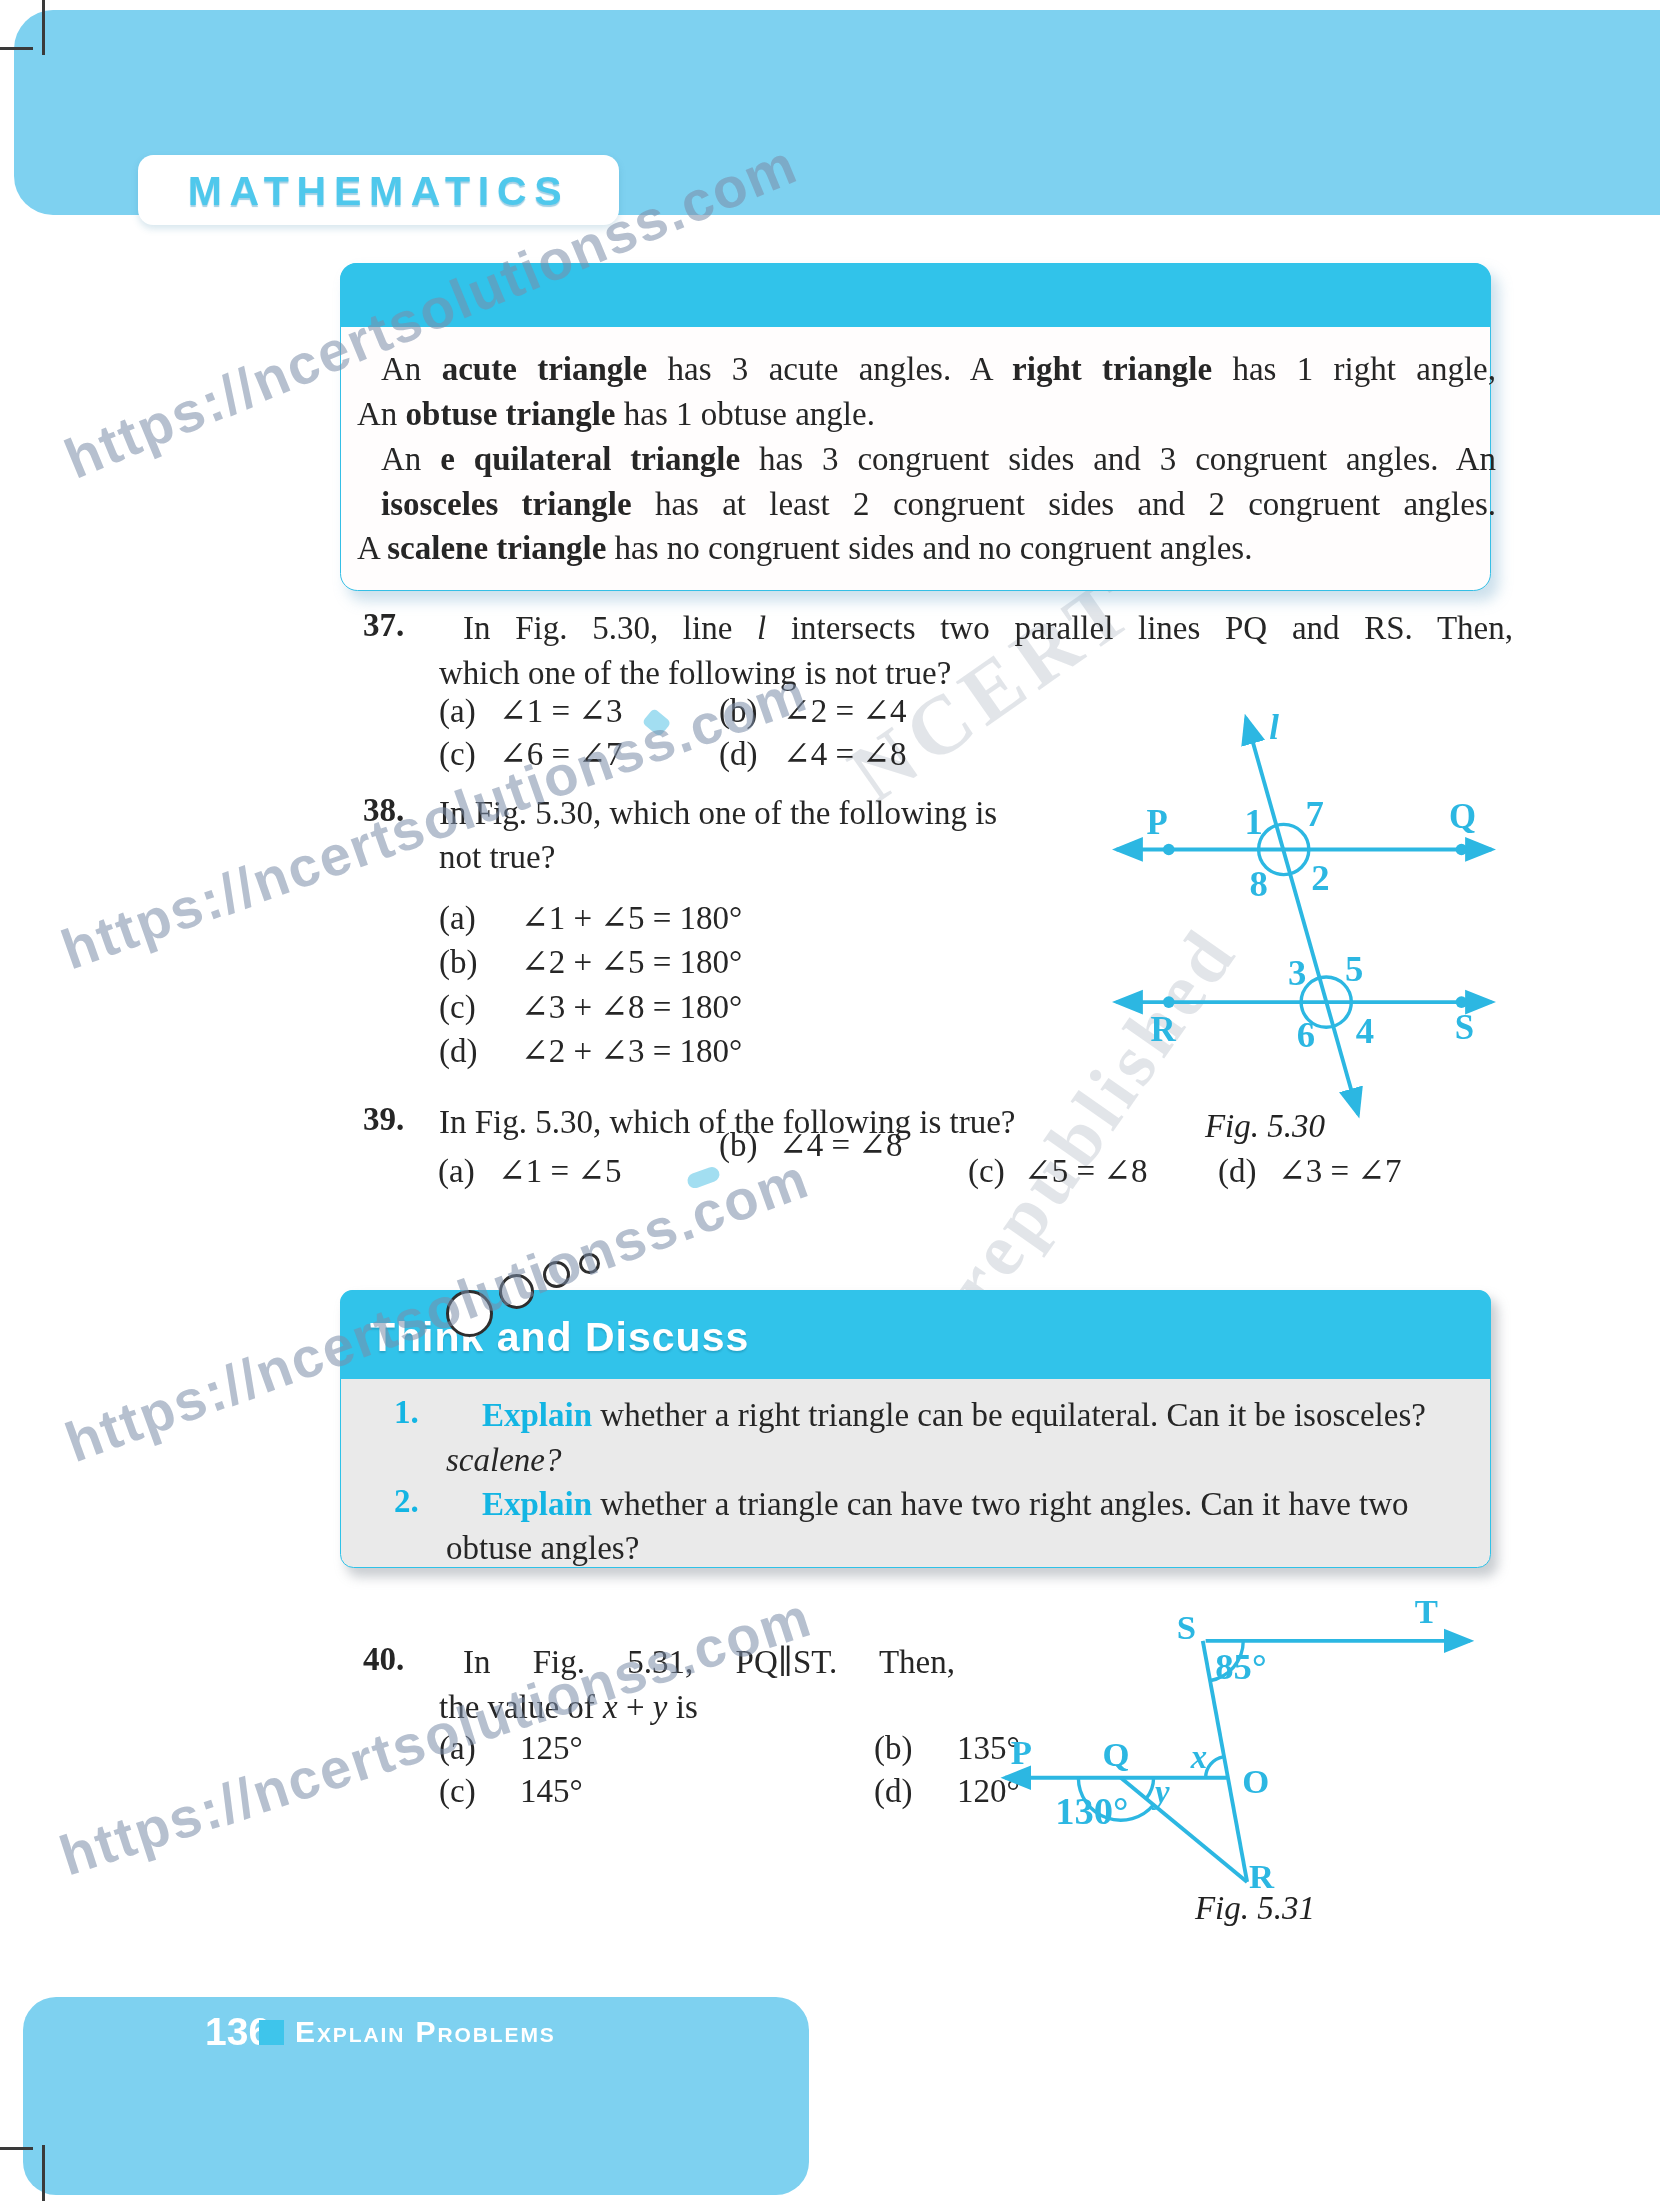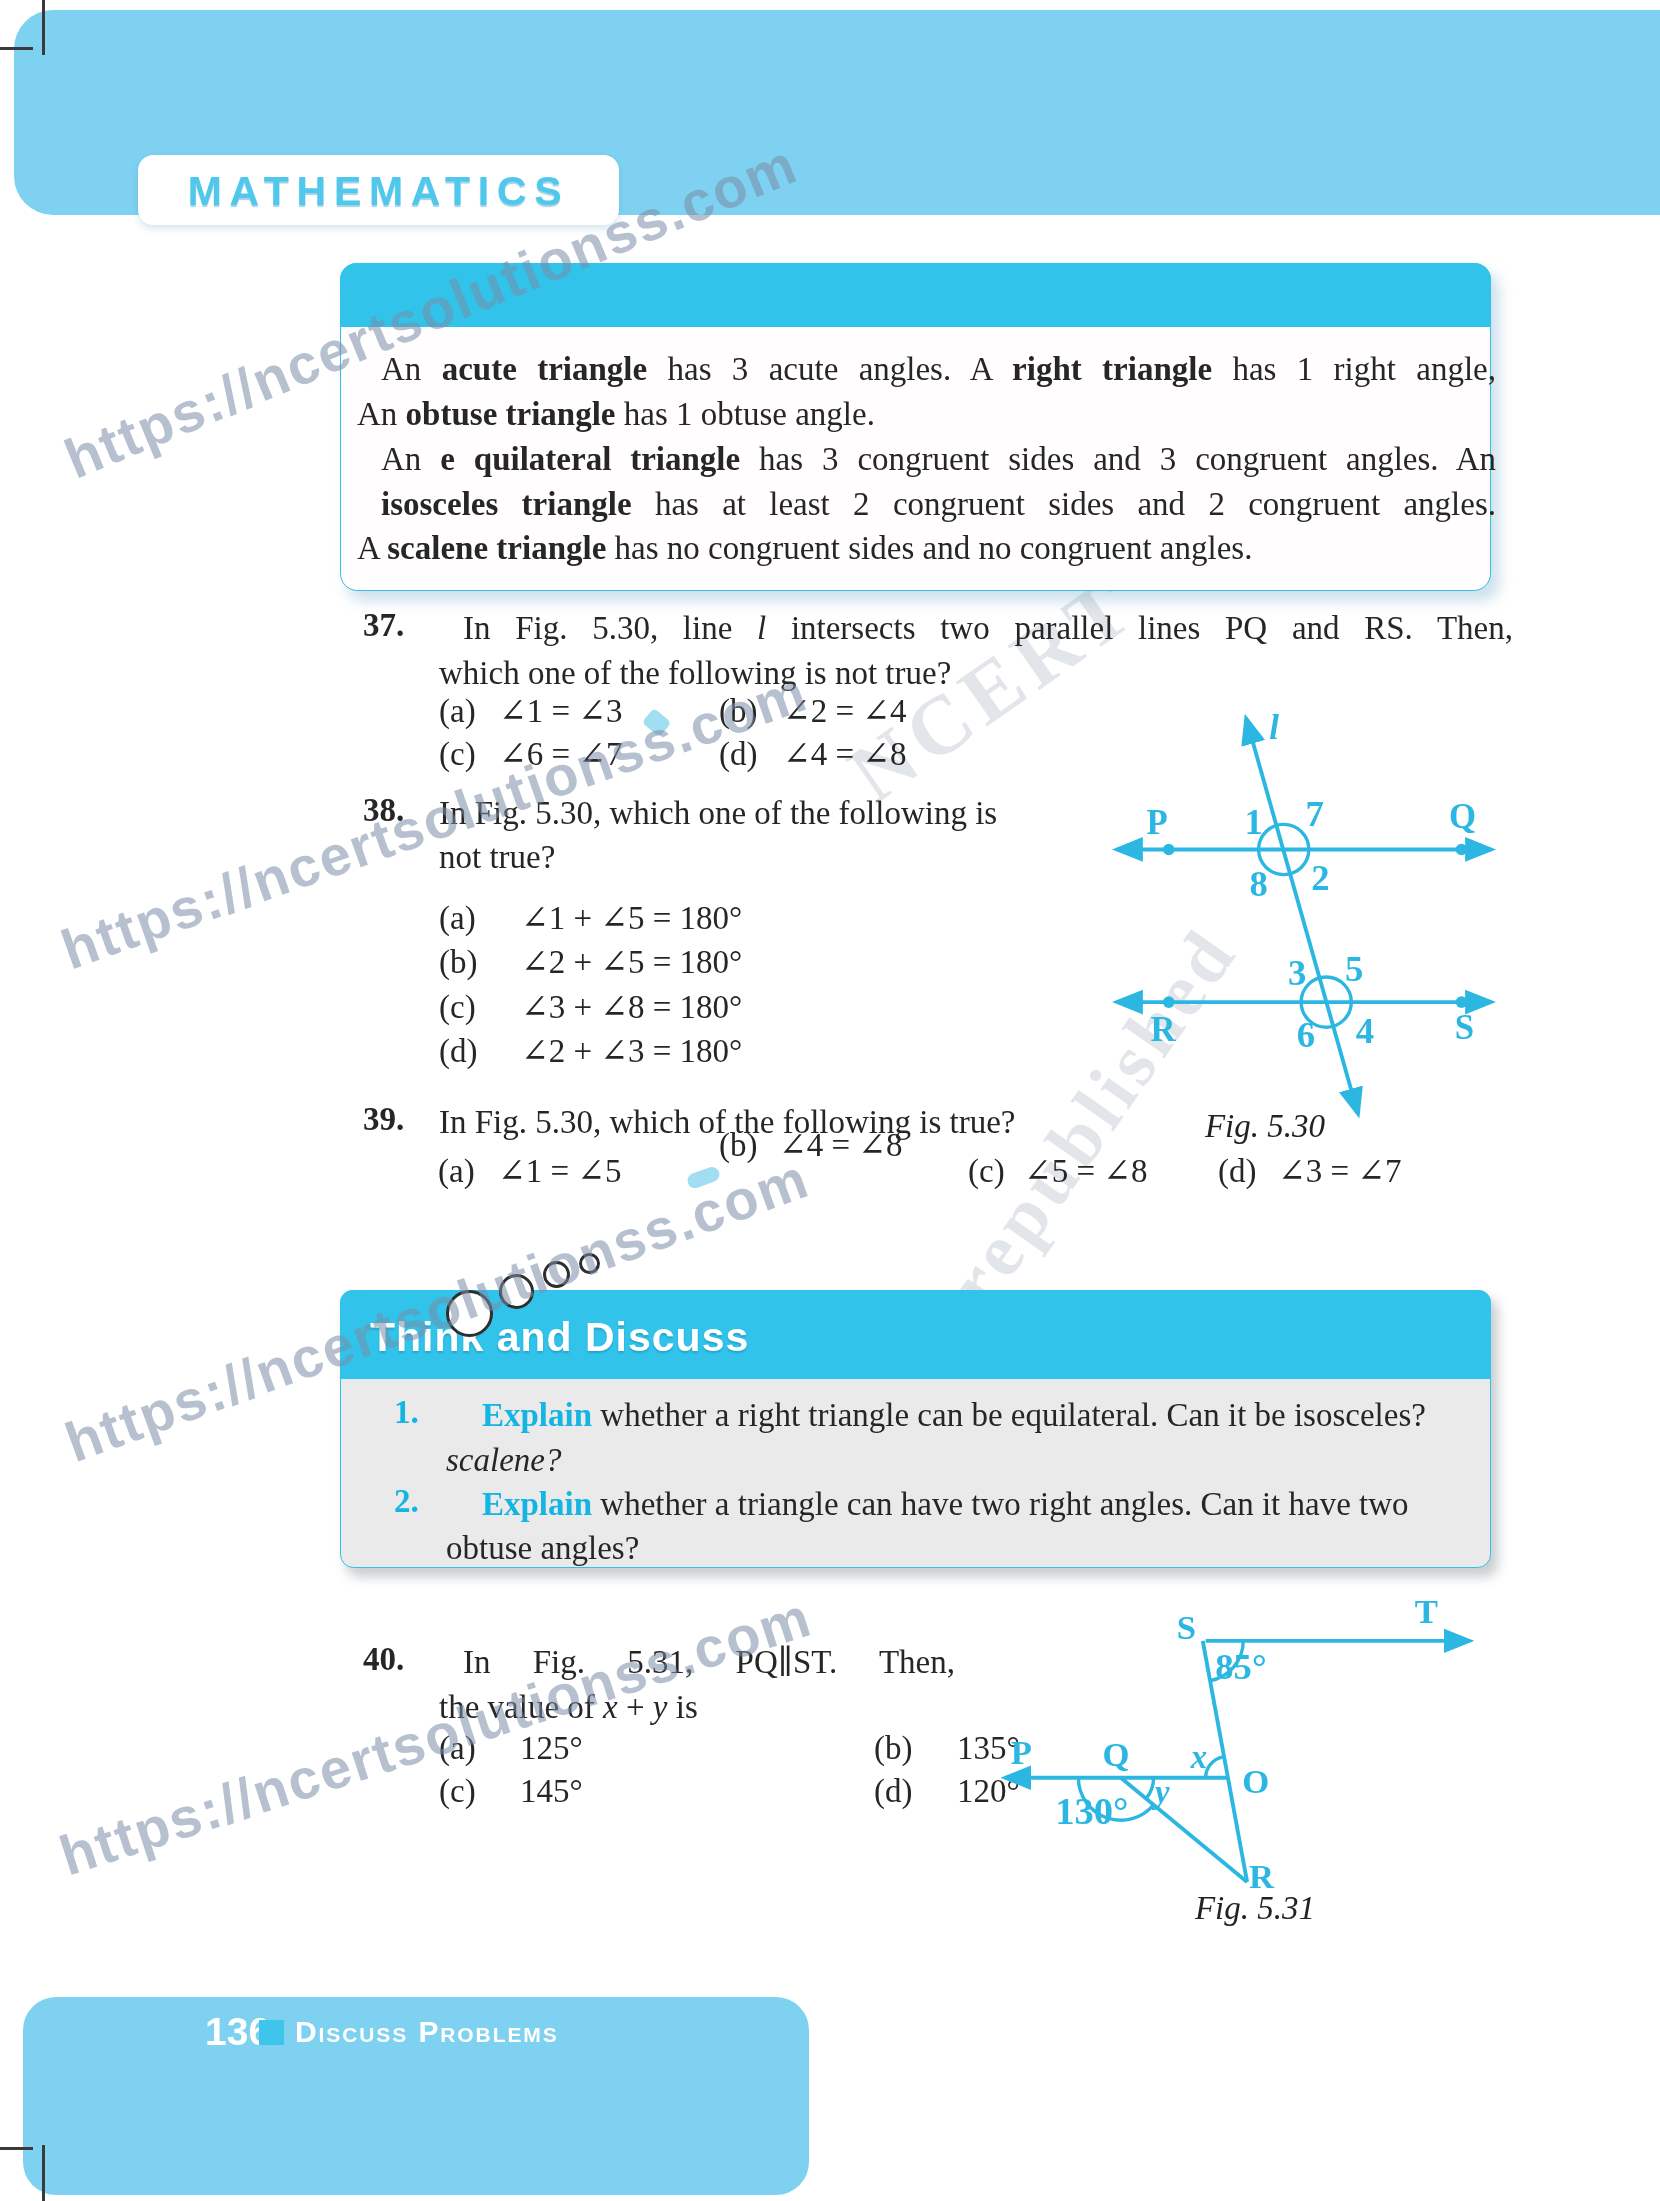--- a/index.html
+++ b/index.html
@@ -227,21 +227,21 @@
     <text x="258" y="100" font-size="38">85°</text>
     <text x="130" y="250" font-size="40" text-anchor="middle">130°</text>
     <text x="241" y="192" font-size="34" text-anchor="middle" class="it">x</text>
     <text x="203" y="228" font-size="34" text-anchor="middle" class="it">y</text>
   </svg>
   <div class="abs figcap ztext" style="left:1120px;top:1890px;width:270px;">Fig. 5.31</div>
 
   <div class="abs band" id="footerband"></div>
   <div class="abs sans" id="footer-num">136</div>
   <div class="abs" id="footer-sq"></div>
-  <div class="abs sans" id="footer-label">Discuss Problems</div>
+  <div class="abs sans" id="footer-label">Explain Problems</div>
 
   <div class="wm" style="left:68px;top:429px;transform:rotate(-22.5deg);">https://ncertsolutionss.com</div>
   <div class="wm" style="left:64px;top:919px;transform:rotate(-19.5deg);">https://ncertsolutionss.com</div>
   <div class="wm" style="left:68px;top:1412px;transform:rotate(-20deg);">https://ncertsolutionss.com</div>
   <div class="wm" style="left:62px;top:1825px;transform:rotate(-18deg);">https://ncertsolutionss.com</div>
 
 </div>
 
 
 </body></html>

